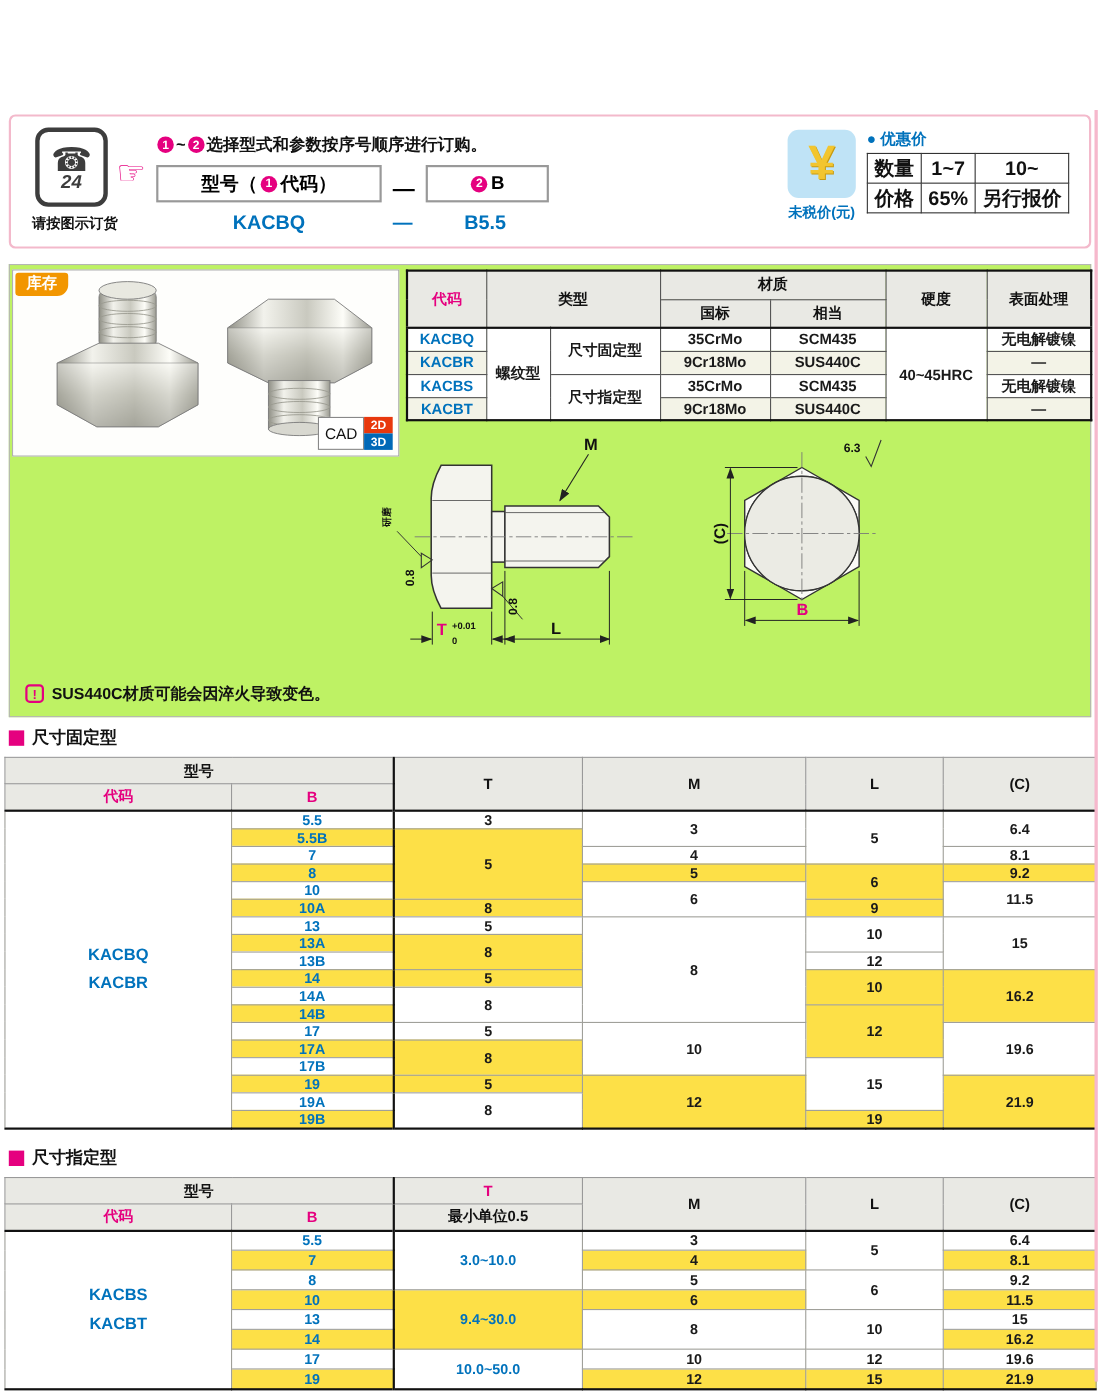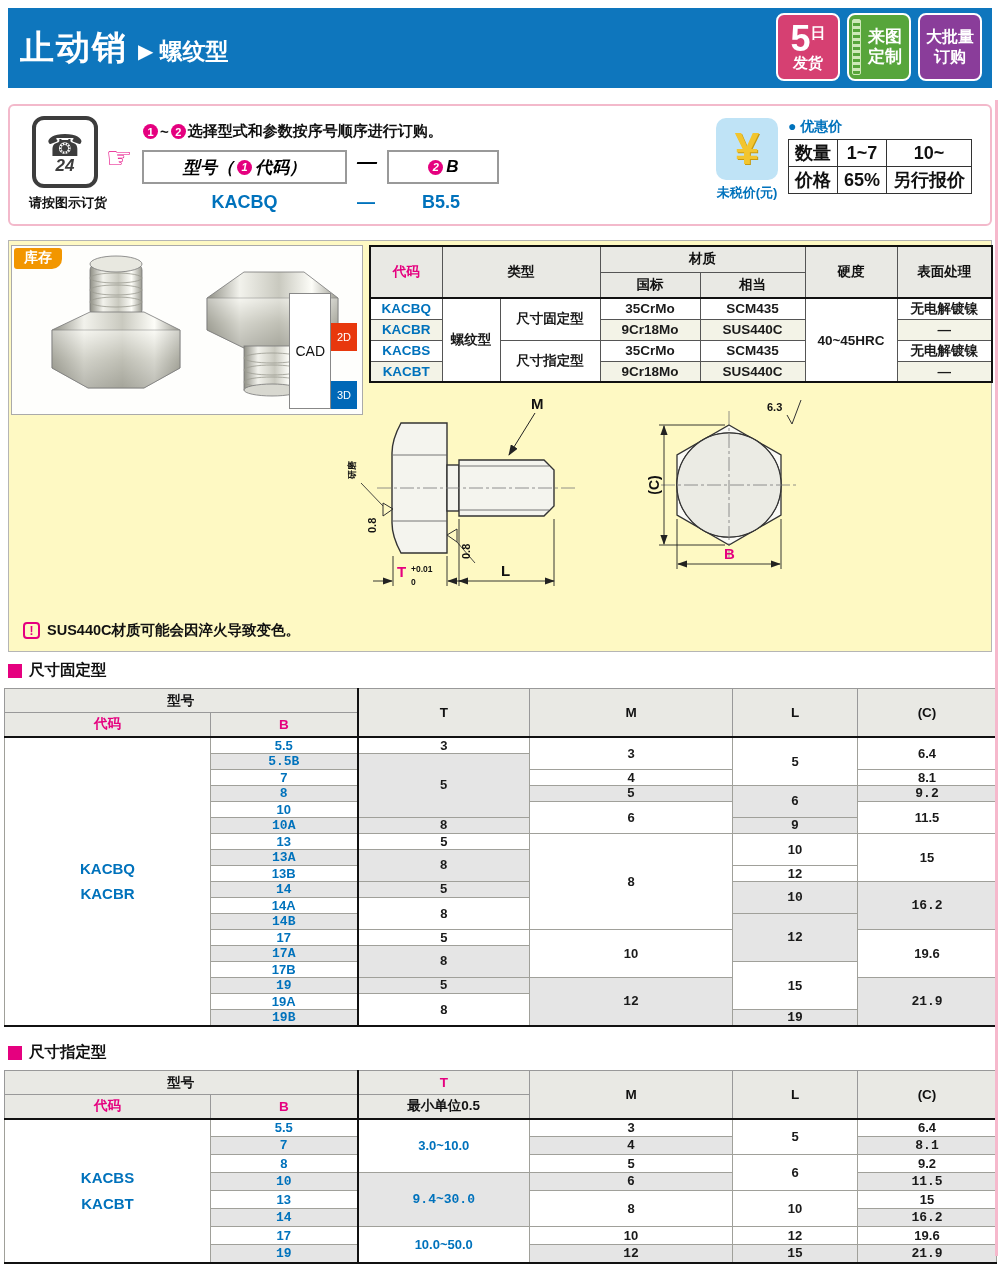--- a/index.html
+++ b/index.html
@@ -24,62 +24,62 @@
 
   
   .orderbox { position:absolute; left:8px; top:104px; width:984px; height:122px; border:2px solid #f3b9cb; border-radius:6px; background:#fff; }
   .phone { position:absolute; left:22px; top:10px; width:66px; height:72px; border:4px solid #3d3d3d; border-radius:12px; display:flex; flex-direction:column; align-items:center; justify-content:center; color:#3d3d3d; line-height:1; }
   .phone .glyph { font-size:30px; }
   .phone .n24 { font-size:17px; font-weight:bold; font-style:italic; margin-top:-4px; }
   .phone-cap { position:absolute; left:8px; top:88px; width:100px; text-align:center; font-size:13px; font-weight:bold; color:#111; }
   .hand { position:absolute; left:96px; top:34px; color:#e5007f; font-size:30px; }
   .order-instr { position:absolute; left:132px; top:16px; font-size:15px; font-weight:bold; color:#111; display:flex; align-items:center; gap:1px; }
   .cnum { display:inline-flex; width:15px; height:15px; border-radius:50%; background:#e5007f; color:#fff; font-size:11px; font-weight:bold; align-items:center; justify-content:center; margin:0 1px; }
-  .order-row { position:absolute; left:132px; top:44px; display:flex; align-items:flex-start; gap:10px;font-style:italic; }
+  .order-row { position:absolute; left:132px; top:44px; display:flex; align-items:flex-end; gap:10px; }
   .obox { border:2px solid #999; background:#fff; height:34px; display:flex; align-items:center; justify-content:center; font-size:17px; font-weight:bold; gap:2px; }
   .obox.b1 { width:205px; } .obox.b2 { width:112px; }
   .odash { font-size:20px; font-weight:bold; }
   .order-ex { position:absolute; left:132px; top:86px; display:flex; align-items:center; gap:10px; color:#0072bc; font-size:18px; font-weight:bold; }
   .order-ex .c1 { width:205px; text-align:center; } .order-ex .c2 { width:112px; text-align:center; }
   .pricegrp { position:absolute; right:18px; top:12px; display:flex; gap:10px; }
   .yenbox { width:62px; height:62px; background:#bfe3f6; border-radius:10px; display:flex; align-items:center; justify-content:center; }
   .yenbox span { font-size:44px; font-weight:bold; color:#f2c52f; text-shadow:1px 1px 0 #c79a10; }
   .yencap { margin-top:4px; text-align:center; font-size:13px; font-weight:bold; color:#0072bc; }
   .pricecol .ptitle { color:#0072bc; font-size:14px; font-weight:bold; margin-bottom:3px; }
   table.price { border-collapse:collapse; font-size:18px; font-weight:bold; }
   table.price td { border:1.5px solid #333; text-align:center; padding:1px 6px; height:22px; color:#111; background:#fff; }
 
   
-  .contentbox { position:absolute; left:8px; top:240px; width:984px; height:412px; border:1px solid #b5b5b5; background:#fef9c3; }
+  .contentbox { position:absolute; left:8px; top:240px; width:984px; height:412px; border:1px solid #b5b5b5; background:#bef264; }
   .photobox { position:absolute; left:2px; top:4px; width:352px; height:170px; border:1px solid #aaa; background:#fff; }
   .stocktag { position:absolute; left:2px; top:2px; background:#f29600; color:#fff; font-size:14px; font-weight:bold; padding:1px 10px 2px; border-radius:3px 3px 10px 3px; }
   .cadtag { position:absolute; right:5px; bottom:5px; display:flex; align-items:stretch; }
   .cadtag .cad { border:1px solid #888; background:#fff; color:#111; font-weight:normal; font-size:14px; padding:2px 5px; display:flex; align-items:center; }
   .cadtag .dcol { display:flex; flex-direction:column; }
   .cadtag .d2 { background:#e8380d; } .cadtag .d3 { background:#0068b7; }
-  .cadtag .dcol span { color:#fff; font-size:11px; font-weight:normal; width:26px; height:28px; display:flex; align-items:center; justify-content:center;margin-top:30px; }
+  .cadtag .dcol span { color:#fff; font-size:11px; font-weight:bold; width:26px; height:15px; display:flex; align-items:center; justify-content:center; }
   .note { position:absolute; left:14px; top:380px; display:flex; align-items:center; gap:7px; font-size:14.5px; font-weight:bold; color:#111; }
   .note .nicon { width:17px; height:17px; border:2px solid #e5007f; border-radius:4px; color:#e5007f; font-size:12px; font-weight:bold; display:flex; align-items:center; justify-content:center; }
   .drawing { position:absolute; left:330px; top:152px; }
 
   
   .secttitle { display:flex; align-items:center; gap:7px; font-size:15.5px; font-weight:bold; color:#111; margin:0 0 6px 8px; }
   .secttitle .sq { width:14px; height:14px; background:#e5007f; }
   #sect1 { position:absolute; left:0; top:660px; }
   #sect2 { position:absolute; left:0; top:1042px; }
 
   
   .dimwrap1 { position:absolute; left:4px; top:688px; }
   .dimwrap2 { position:absolute; left:4px; top:1070px; }
   table.dim { border-collapse:collapse; table-layout:fixed; width:992px; border-top:1px solid #999; border-bottom:2.5px solid #111; }
   table.dim th { background:#e9e9e4; border:1px solid #999; font-size:13.5px; font-weight:bold; color:#111; height:24px; }
   table.dim thead { border-bottom:2.5px solid #111; }
   table.dim td { border:1px solid #a0a09a; text-align:center; font-size:13px; font-weight:bold; color:#1a1a1a; height:15px; padding:0; background:#fff; }
   table.dim2 td { height:18px; }
-  table.dim tr.alt td { background:#e5e5e5;font-family:Liberation Mono, monospace; }
+  table.dim tr.alt td { background:#fde047; }
   table.dim .mag, table.mat .mag { color:#e5007f; }
   table.dim .b { color:#0072bc; }
   table.dim .tblue { color:#0072bc; }
   table.dim .code { color:#0072bc; background:#fff; }
   table.dim .big { font-size:15px; line-height:1.7; white-space:pre-line; }
   table.dim .thl { border-left:2.5px solid #111 !important; }
 
   
   .matwrap { position:absolute; left:360px; top:4px; }
   table.mat { border-collapse:collapse; table-layout:fixed; width:622px; border:2px solid #111; }
@@ -91,43 +91,20 @@
 
   .pink-rule { position:absolute; right:2px; top:100px; bottom:10px; width:3px; background:#f6b8cc; }
 
   svg text { font-family:"Liberation Sans","DejaVu Sans",sans-serif; }
 </style>
 </head>
 <body>
 
 <div class="page">
 
-  <header class="titlebar">
-    <span class="t1">止动销</span>
-    <span class="arr">▶</span>
-    <span class="t2">螺纹型</span>
-    <div class="badges">
-      <div class="badge ship">
-        <div class="row">
-            <span class="big">5</span>
-            <span class="unit">日</span>
-          </div>
-        <div class="rest">发货</div>
-      </div>
-      <div class="badge custom">
-        <span class="ruler"></span>
-        <div>来图</div>
-        <div>定制</div>
-      </div>
-      <div class="badge bulk">
-        <div>大批量</div>
-        <div>订购</div>
-      </div>
-    </div>
-  </header>
 
   <div class="orderbox">
     <div class="phone">
       <span class="glyph">☎</span>
       <span class="n24">24</span>
     </div>
     <div class="phone-cap">请按图示订货</div>
     <div class="hand">☞</div>
     <div class="order-instr">
       <span class="cnum">1</span>

